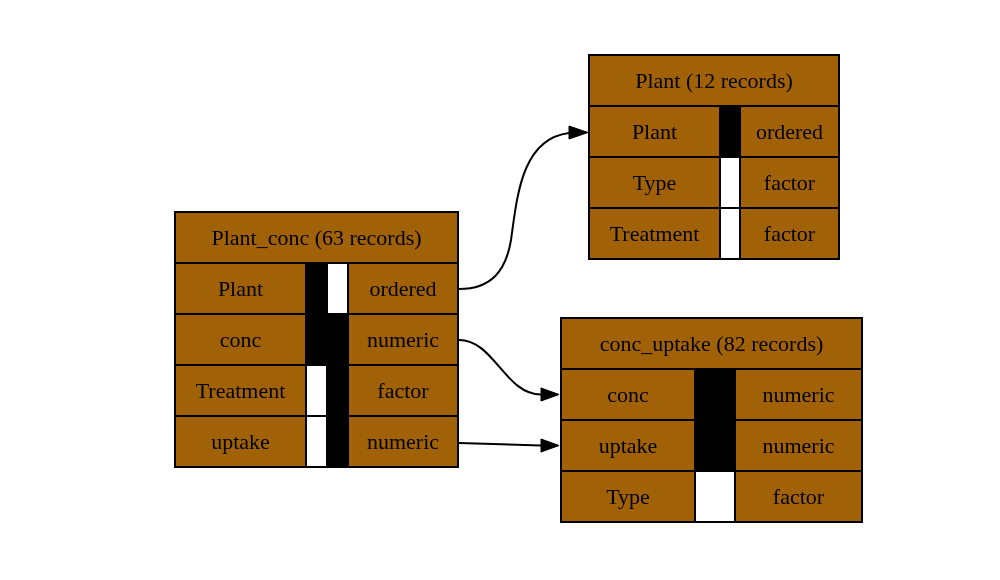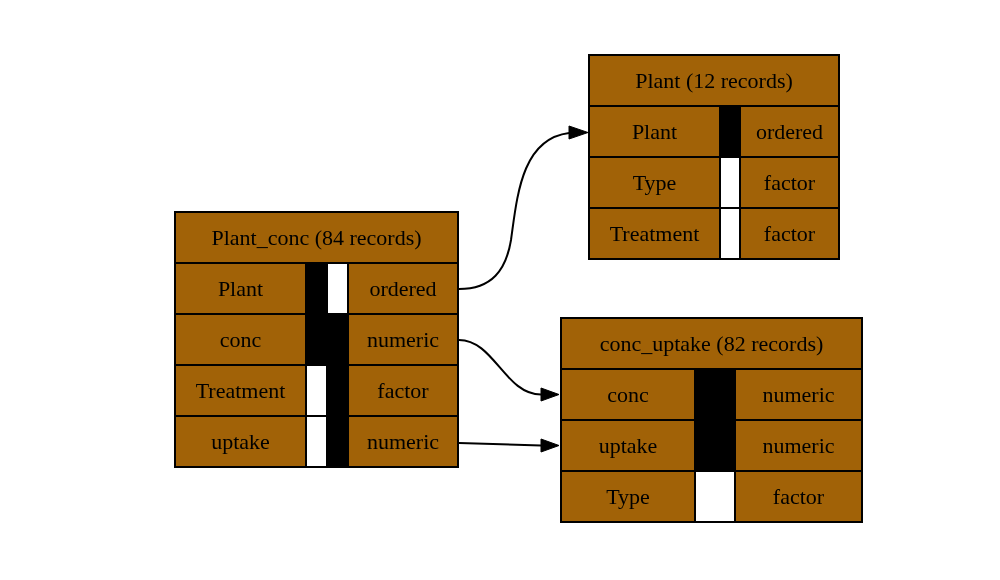--- a/index.html
+++ b/index.html
@@ -77,21 +77,21 @@
     <path class="edge-path" d="M 459 289 C 492 289 506 270 511 240 C 517 198 521 139 569 133"></path>
     <polygon class="edge-head" points="588,132.5 569,126 569,139"></polygon>
     <path class="edge-path" d="M 459 340 C 494 340 505 394.5 541 394.5"></path>
     <polygon class="edge-head" points="559,394.5 541,388 541,401"></polygon>
     <path class="edge-path" d="M 459 443 L 541 445.5"></path>
     <polygon class="edge-head" points="559,445.5 541,439 541,452"></polygon>
   </svg>
 
   <div class="node" id="table-plant-conc">
     <div class="grid">
-      <div class="cell title-cell">Plant_conc (84 records)</div>
+      <div class="cell title-cell">Plant_conc (63 records)</div>
 
       <div class="cell">Plant</div>
       <div class="cell bar-cell" data-fill="black"></div>
       <div class="cell bar-cell" data-fill="white"></div>
       <div class="cell">ordered</div>
 
       <div class="cell">conc</div>
       <div class="cell bar-cell" data-fill="black"></div>
       <div class="cell bar-cell" data-fill="black"></div>
       <div class="cell">numeric</div>

